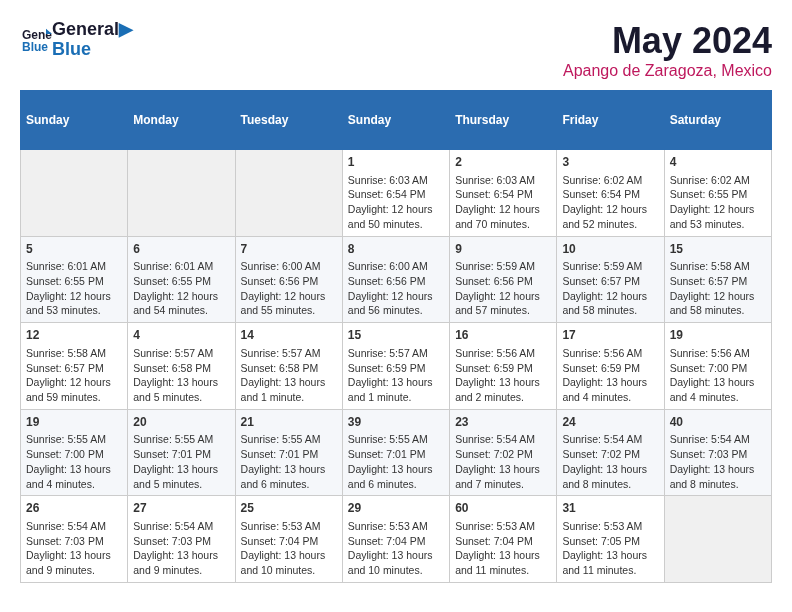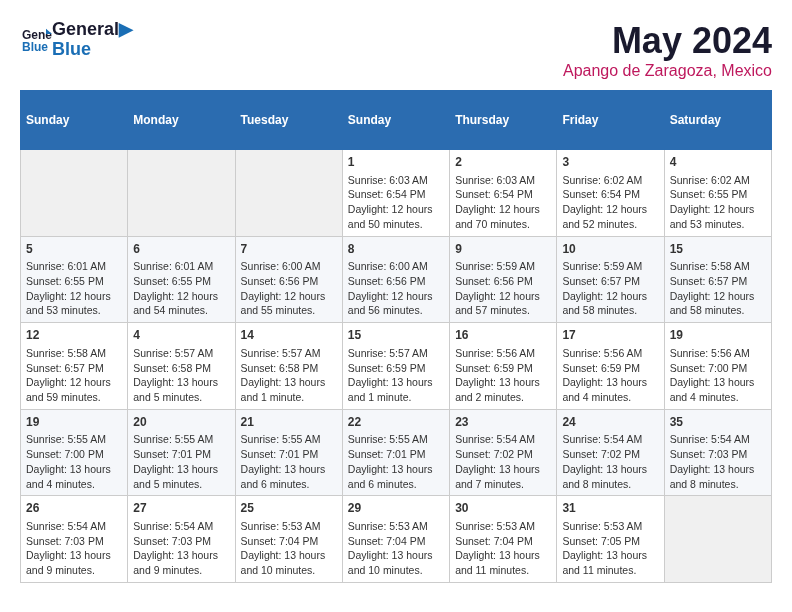--- a/index.html
+++ b/index.html
@@ -263,42 +263,42 @@
           <div>and 5 minutes.</div>
         </td>
         <td>
           <span class="day-number">21</span>
           <div>Sunrise: 5:55 AM</div>
           <div>Sunset: 7:01 PM</div>
           <div>Daylight: 13 hours</div>
           <div>and 6 minutes.</div>
         </td>
         <td>
-          <span class="day-number">22</span>
+          <span class="day-number">39</span>
           <div>Sunrise: 5:55 AM</div>
           <div>Sunset: 7:01 PM</div>
           <div>Daylight: 13 hours</div>
           <div>and 6 minutes.</div>
         </td>
         <td>
           <span class="day-number">23</span>
           <div>Sunrise: 5:54 AM</div>
           <div>Sunset: 7:02 PM</div>
           <div>Daylight: 13 hours</div>
           <div>and 7 minutes.</div>
         </td>
         <td>
           <span class="day-number">24</span>
           <div>Sunrise: 5:54 AM</div>
           <div>Sunset: 7:02 PM</div>
           <div>Daylight: 13 hours</div>
           <div>and 8 minutes.</div>
         </td>
         <td>
-          <span class="day-number">35</span>
+          <span class="day-number">40</span>
           <div>Sunrise: 5:54 AM</div>
           <div>Sunset: 7:03 PM</div>
           <div>Daylight: 13 hours</div>
           <div>and 8 minutes.</div>
         </td>
       </tr>
       <tr>
         <td>
           <span class="day-number">26</span>
           <div>Sunrise: 5:54 AM</div>
@@ -321,21 +321,21 @@
           <div>and 10 minutes.</div>
         </td>
         <td>
           <span class="day-number">29</span>
           <div>Sunrise: 5:53 AM</div>
           <div>Sunset: 7:04 PM</div>
           <div>Daylight: 13 hours</div>
           <div>and 10 minutes.</div>
         </td>
         <td>
-          <span class="day-number">30</span>
+          <span class="day-number">60</span>
           <div>Sunrise: 5:53 AM</div>
           <div>Sunset: 7:04 PM</div>
           <div>Daylight: 13 hours</div>
           <div>and 11 minutes.</div>
         </td>
         <td>
           <span class="day-number">31</span>
           <div>Sunrise: 5:53 AM</div>
           <div>Sunset: 7:05 PM</div>
           <div>Daylight: 13 hours</div>

